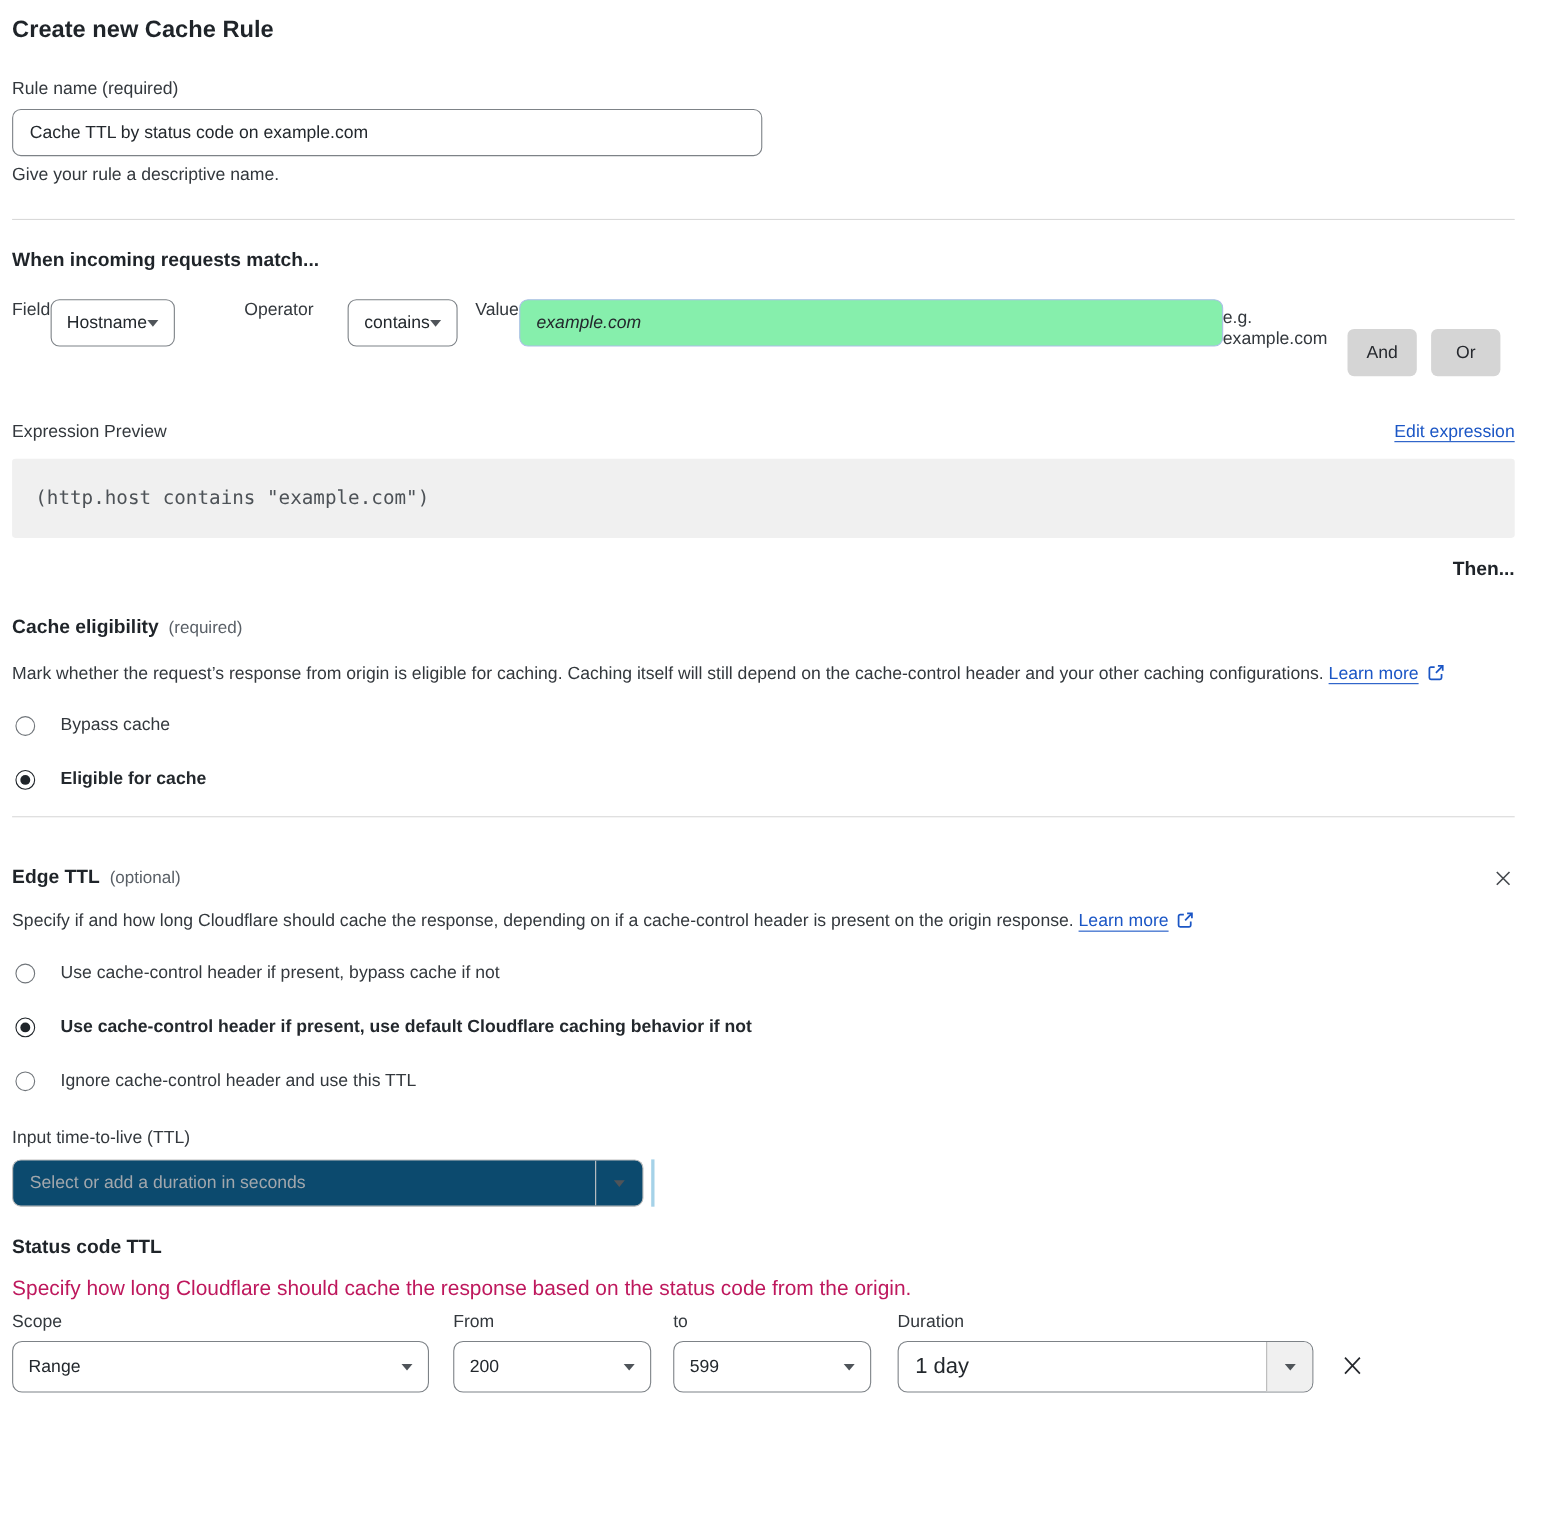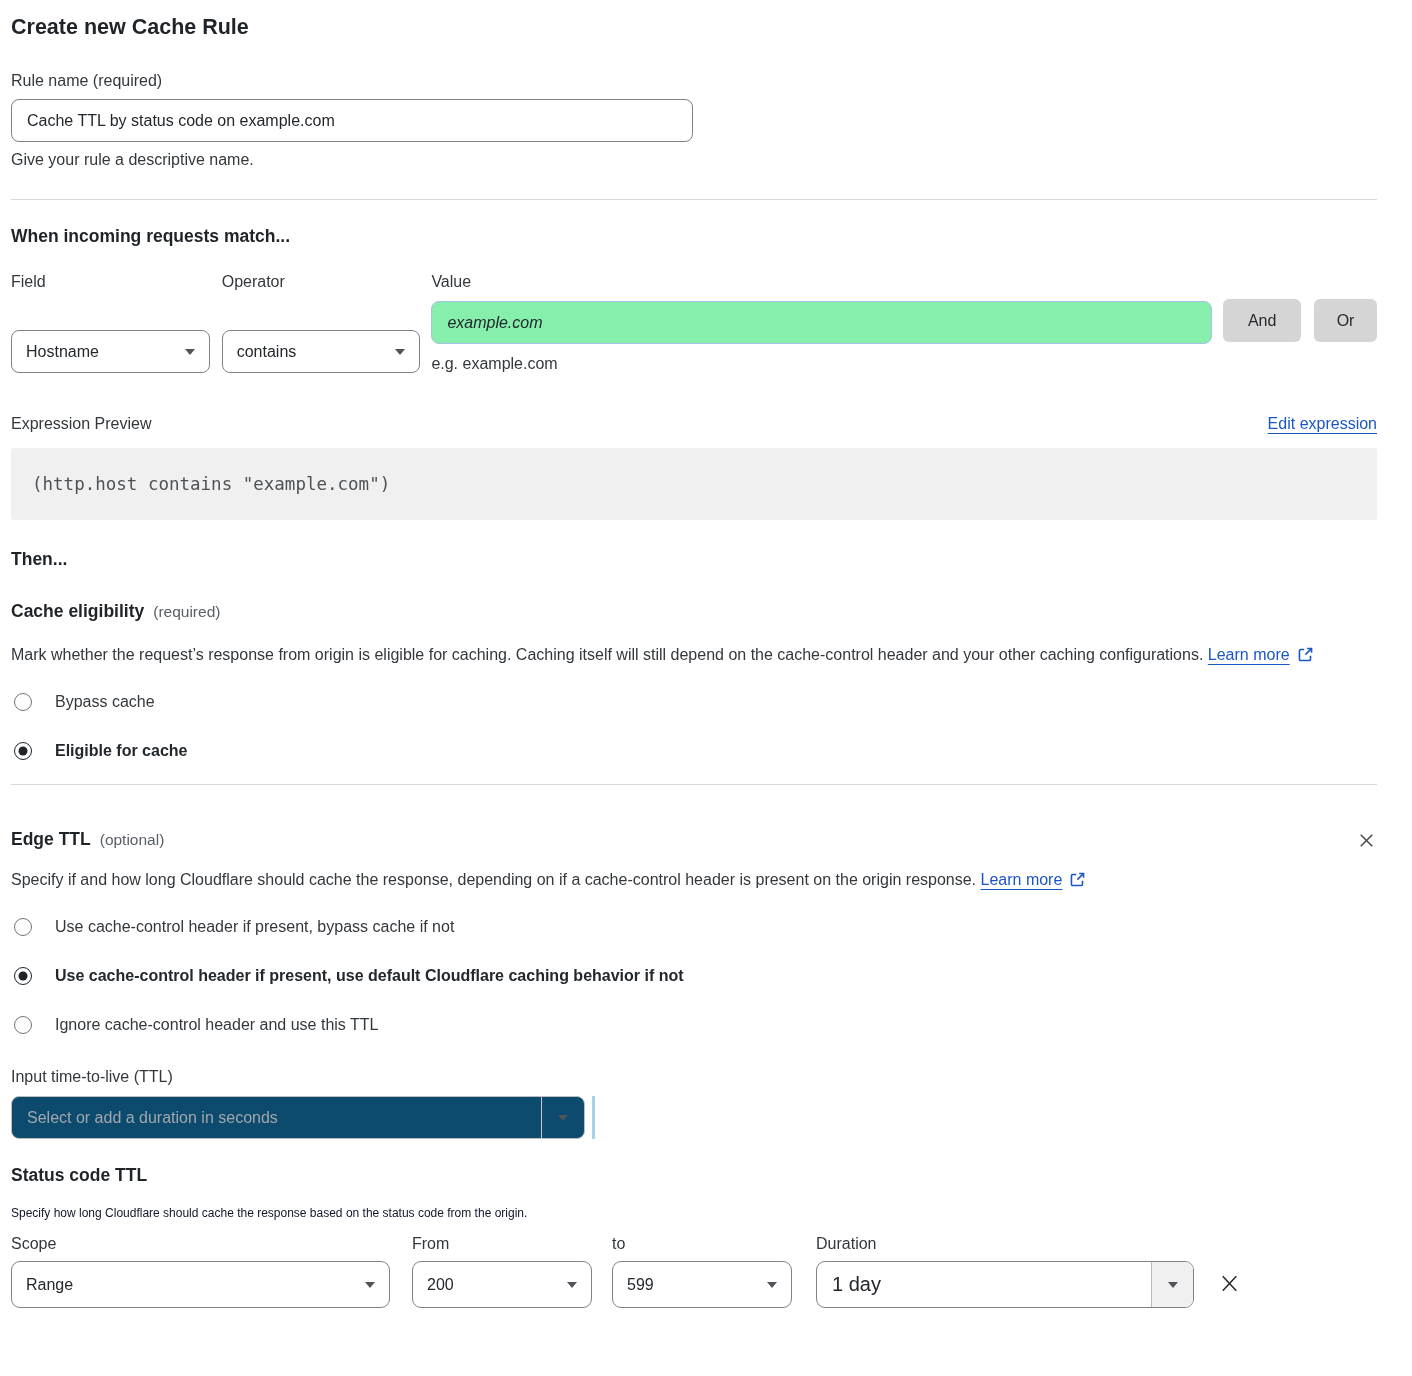--- a/index.html
+++ b/index.html
@@ -27,21 +27,21 @@
   .rule-label { margin-top:31px; }
 
   .divider { height:1px; background:#d9d9d9; width:1366px; border:none; }
   .divider-1 { margin-top:30px; }
   .divider-2 { margin-top:24px; }
 
   .section-heading { font-size:17.5px; line-height:21px; font-weight:700; color:#1f2429; }
   .match-heading { margin-top:26px; }
 
   .match-row { display:flex; margin-top:25px; }
-  .match-col { display:flex; flex-direction:column;justify-content:space-between; }
+  .match-col { display:flex; flex-direction:row; }
   .match-col .field-label { margin-bottom:8px; }
   .col-field { width:199px; }
   .col-operator { width:199px; margin-left:12px;gap:31px; }
   .col-value { width:782px; margin-left:11px; }
 
   .select-box {
     height:43px; border:1px solid #7d8287; border-radius:8px; background:#fff;
     display:flex; align-items:center; justify-content:space-between;
     padding:0 14px; font-size:16px; color:#23282d; cursor:pointer;
   }
@@ -53,35 +53,35 @@
   .value-input {
     background:#86efac; border-color:#aabfe6; color:#23282d;font-style:italic;
   }
   .value-hint { margin-top:8px; }
 
   .bool-btn {
     height:43px; border:none; border-radius:6px; background:#d5d5d5; color:#26292e;
     font-size:16px; font-family:"Liberation Sans", sans-serif; cursor:pointer;
     align-self:flex-start; margin-top:27px;
   }
-  .and-btn { width:78px; margin-left:11px; }
+  .and-btn { width:63px; margin-left:11px; }
   .or-btn  { width:63px; margin-left:13px; }
 
   .expr-header { display:flex; justify-content:space-between; align-items:flex-end; margin-top:41px; width:1366px; }
   a.link {
     color:#1b56c5; font-size:16px; text-decoration:underline;
     text-underline-offset:4px; text-decoration-thickness:1px; cursor:pointer;
   }
   .code-block {
     margin-top:15px; width:1366px; height:72px; background:#f0f0f0; border-radius:3px;
     display:flex; align-items:center; padding:0 21px;
     font-family:"DejaVu Sans Mono", monospace; font-size:17.5px; color:#4d5257;
   }
 
-  .then-heading { margin-top:29px; }
+  .then-heading { margin-top:18px;text-align:right; }
 
   .sub-heading-row { display:flex; align-items:baseline; margin-top:31px; position:relative; width:1366px; }
   .sub-heading { font-size:17.5px; line-height:21px; font-weight:700; color:#1f2429; }
   .qualifier { font-size:15.5px; color:#595f66; margin-left:9px; }
 
   .desc { margin-top:19px; font-size:16px; line-height:28px; color:#33383d; max-width:1345px; }
   .desc a.link { font-size:16px; }
   .ext-icon { display:inline-block; vertical-align:-3px; margin-left:7px; }
 
   .radio-row { display:flex; align-items:center; margin-top:31px; }
@@ -107,21 +107,21 @@
   .ttl-select-row { display:flex; align-items:center; margin-top:10px; }
   .ttl-select {
     width:574px; height:43px; background:#0c4a6e; border:1px solid #bdbdbd; border-radius:8px;
     display:flex; align-items:stretch; justify-content:space-between; overflow:hidden; cursor:default;
   }
   .ttl-placeholder { font-size:16px; color:#a2a7ac; align-self:center; padding-left:15px; }
   .ttl-chev-box { width:43px; border-left:1px solid #c8c8c8; display:flex; align-items:center; justify-content:center; flex:none; }
   .caret-line { width:3px; height:43px; background:#a5d2e8; margin-left:7px; }
 
   .status-heading { margin-top:26px; }
-  .status-desc { margin-top:18px; font-size:12px; line-height:19px; color:#0f172a; }
+  .status-desc { margin-top:18px; font-size:19px; line-height:19px; color:#be185d; }
 
   .status-row { display:flex; margin-top:11px; }
   .status-col { display:flex; flex-direction:column; }
   .status-col .field-label { margin-bottom:8px; }
   .col-scope { width:379px; }
   .col-from { width:180px; margin-left:22px; }
   .col-to { width:180px; margin-left:20px; }
   .col-duration { width:378px; margin-left:24px; }
   .select-lg { height:47px; border-radius:9px; }
   .duration-select { padding:0; align-items:stretch; overflow:hidden; }

